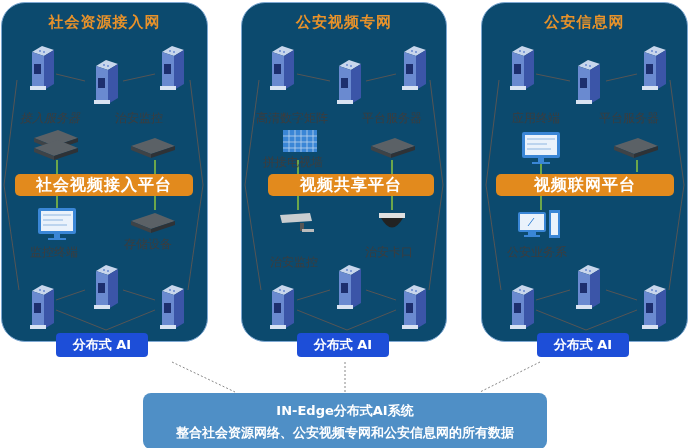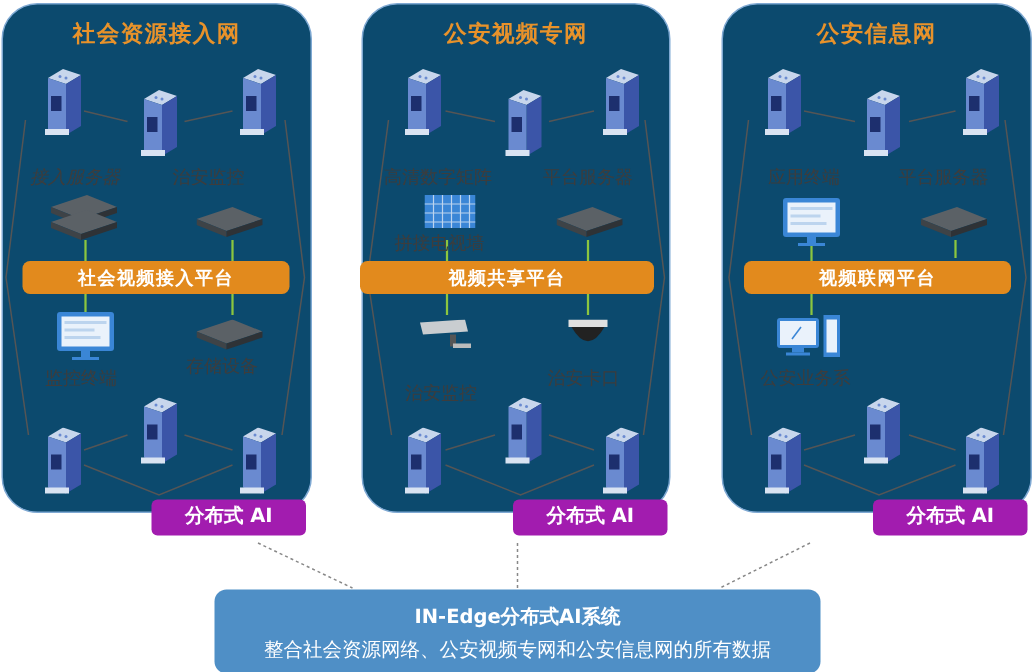--- a/index.html
+++ b/index.html
@@ -4,29 +4,29 @@
 <style>
   html, body { margin:0; padding:0; background:#ffffff; }
   body { width:690px; height:448px; position:relative; overflow:hidden;
          font-family:"DejaVu Sans", "Liberation Sans", sans-serif; }
   .panel { position:absolute; top:2px; height:340px; border:1.5px solid #7fa9d3;
            border-radius:24px; box-sizing:border-box; background:#0c4a6e; }
   .title { position:absolute; top:10px; left:0; right:0; text-align:center;
            color:#e8922a; font-size:15px; font-weight:bold; letter-spacing:1px; }
   .label { position:absolute; font-size:12px; color:#3d3d3d; white-space:nowrap; }
   .platform { position:absolute; height:22px; background:#e28a1d; border-radius:5px;
-              color:#fff; font-size:12px; font-weight:bold; text-align:center; line-height:22px;
+              color:#fff; font-size:16px; font-weight:bold; text-align:center; line-height:22px;
               letter-spacing:1px; }
-  .ai-badge { position:absolute; top:333px; width:103px; height:24px; background:#a21caf;
+  .ai-badge { position:absolute; top:333px; width:92px; height:24px; background:#1d4ed8;
               border-radius:4px; color:#fff; font-size:13px; font-weight:bold;
-              text-align:center; line-height:24px;margin-left:45px; }
+              text-align:center; line-height:24px; }
   .bottom-box { position:absolute; left:143px; top:393px; width:404px; height:56px;
                 background:#4f8fc6; border-radius:8px; color:#fff; text-align:center; }
   .bottom-box .l1 { font-size:13px; font-weight:bold; margin-top:9px; }
-  .bottom-box .l2 { font-size:13px; font-weight:normal; margin-top:4px; }
+  .bottom-box .l2 { font-size:13px; font-weight:bold; margin-top:4px; }
   svg.overlay { position:absolute; left:0; top:0; pointer-events:none; }
   .icon { position:absolute; }
 </style>
 </head>
 <body>
 
 <div class="panel" style="left:1px;width:207px;">
   <div class="title">社会资源接入网</div>
 </div>
 <div class="panel" style="left:241px;width:206px;padding-left:31px;">
@@ -201,21 +201,21 @@
       <line x1="30" y1="0" x2="30" y2="22"></line>
     <line x1="0" y1="6" x2="34" y2="6"></line>
       <line x1="0" y1="12" x2="34" y2="12"></line>
       <line x1="0" y1="18" x2="34" y2="18"></line>
   </g>
 </svg>
 <svg class="icon" style="left:371px;top:138px" width="46" height="22">
     <use href="#box"></use>
   </svg>
 <div class="label" style="left:263px;top:154px;">拼接电视墙</div>
-<div class="platform" style="left:240px;top:174px;width:196px;">视频共享平台</div>
+<div class="platform" style="left:268px;top:174px;width:166px;">视频共享平台</div>
 <svg class="icon" style="left:280px;top:213px" width="38" height="24">
   <polygon points="0,2 30,0 32,8 2,10" fill="#c9cdd0"></polygon>
     <rect x="20" y="10" width="4" height="8" fill="#555"></rect>
     <rect x="22" y="16" width="12" height="3" fill="#bbb"></rect>
 </svg>
 <svg class="icon" style="left:377px;top:213px" width="30" height="22">
   <rect x="2" y="0" width="26" height="5" fill="#e0e0e0"></rect>
     <path d="M4,5 Q15,24 26,5 Z" fill="#222"></path>
 </svg>
 <div class="label" style="left:270px;top:244px;margin-top:10px;">治安监控</div>

